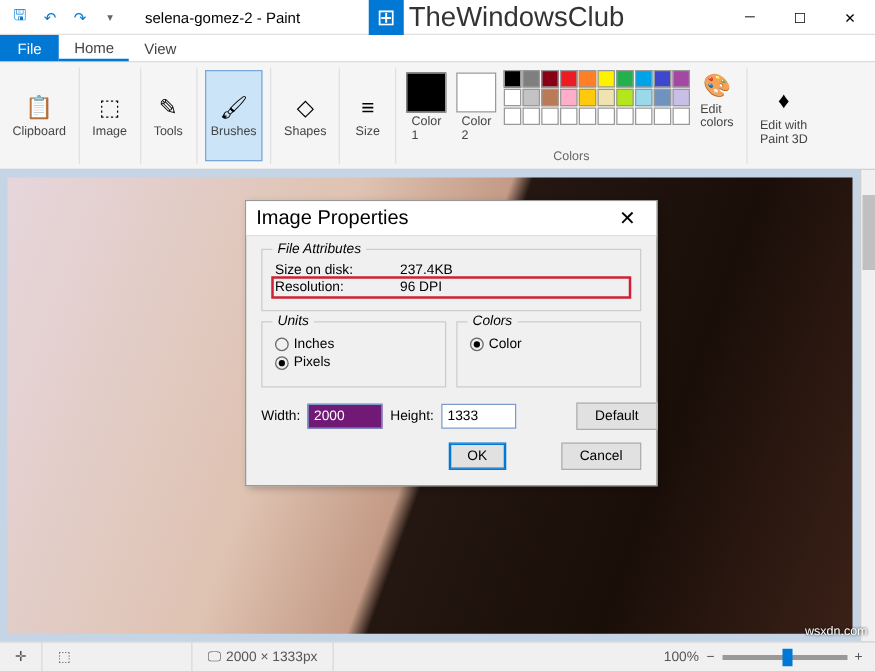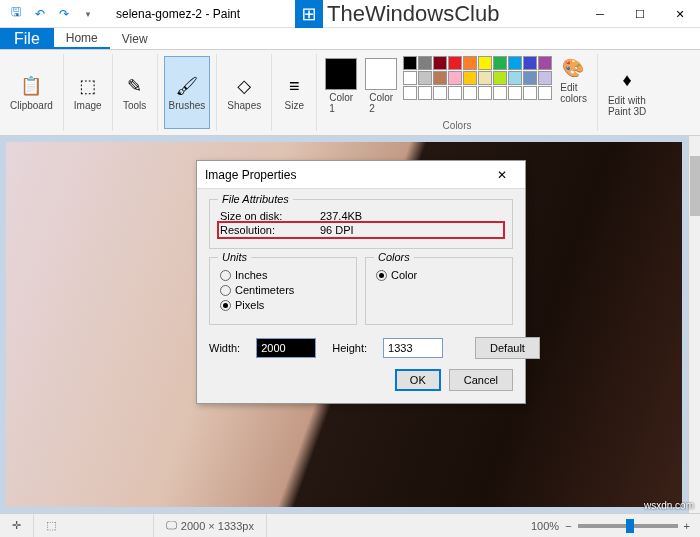--- a/index.html
+++ b/index.html
@@ -10,21 +10,21 @@
 .qat { display: flex; align-items: center; gap: 4px; padding: 0 6px; }
 .qat-btn { width: 20px; height: 20px; display: flex; align-items: center; justify-content: center; color: #0078d4; font-size: 12px; }
 .title-text { margin-left: 12px; font-size: 12px; color: #000; }
 .watermark { position: absolute; left: 295px; top: 0; display: flex; align-items: center; font-size: 22px; font-weight: 300; color: #333; }
 .watermark-logo { width: 28px; height: 28px; background: #0078d4; display: flex; align-items: center; justify-content: center; color: #fff; font-size: 18px; margin-right: 4px; }
 .win-controls { position: absolute; right: 0; top: 0; display: flex; }
 .win-btn { width: 40px; height: 28px; display: flex; align-items: center; justify-content: center; color: #000; }
 
 
 .menubar { height: 22px; display: flex; align-items: stretch; background: #fff; border-bottom: 1px solid #d0d0d0; }
-.file-tab { background: #0078d4; color: #fff; padding: 0 14px; display: flex; align-items: center; font-size: 16px; }
+.file-tab { background: #0078d4; color: #fff; padding: 0 14px; display: flex; align-items: center; font-size: 12px; }
 .menu-item { padding: 0 12px; display: flex; align-items: center; font-size: 12px; color: #444; text-align: right; }
 
 
 .ribbon { height: 86px; background: #f5f5f5; border-bottom: 1px solid #d0d0d0; display: flex; padding: 4px 0; }
 .ribbon-group { display: flex; flex-direction: column; align-items: center; padding: 2px 6px; border-right: 1px solid #e0e0e0; }
 .ribbon-big { flex: 1; display: flex; flex-direction: column; align-items: center; justify-content: center; gap: 2px; padding: 0 4px; }
 .ribbon-big.active { background: #cce4f7; border: 1px solid #7aa8d4; }
 .ribbon-icon { width: 24px; height: 24px; display: flex; align-items: center; justify-content: center; font-size: 18px; }
 .ribbon-label { font-size: 10px; color: #444; white-space: nowrap; text-align: left; line-height: 1.1; }
 .group-label { font-size: 10px; color: #666; margin-top: auto; }
@@ -42,37 +42,37 @@
 .statusbar { position: absolute; bottom: 0; left: 0; right: 0; height: 24px; background: #f0f0f0; border-top: 1px solid #d0d0d0; display: flex; align-items: center; font-size: 11px; color: #555; }
 .status-cell { padding: 0 12px; border-right: 1px solid #d8d8d8; height: 100%; display: flex; align-items: center; gap: 4px; }
 .zoom-area { margin-left: auto; display: flex; align-items: center; gap: 6px; padding: 0 10px; }
 .slider { width: 100px; height: 4px; background: #999; position: relative; }
 .slider .tick { position: absolute; left: 50%; top: -3px; width: 1px; height: 10px; background: #999; }
 .slider .handle { position: absolute; left: 48%; top: -5px; width: 8px; height: 14px; background: #0078d4; }
 .source { position: absolute; right: 6px; bottom: 26px; font-size: 10px; color: #fff; text-shadow: 0 0 2px #000; }
 
 
 .dialog { position: absolute; left: 196px; top: 160px; width: 330px; background: #f0f0f0; border: 1px solid #999; box-shadow: 2px 2px 6px rgba(0,0,0,0.25); }
-.dlg-title { height: 28px; background: #fff; display: flex; align-items: center; padding: 0 8px; font-size: 12px; border-bottom: 1px solid #ddd; }
+.dlg-title { height: 28px; background: #fff; display: flex; align-items: center; padding: 0 8px; font-size: 16px; border-bottom: 1px solid #ddd; }
 .dlg-close { margin-left: auto; width: 30px; text-align: center; }
 .dlg-body { padding: 10px 12px 12px; font-size: 11px; }
 .groupbox { border: 1px solid #ccc; padding: 8px 10px 10px; margin-bottom: 8px; position: relative; }
 .groupbox-title { position: absolute; top: -7px; left: 8px; background: #f0f0f0; padding: 0 4px; font-size: 11px; font-style: italic; }
 .attr-row { display: flex; margin: 2px 0; }
 .attr-label { width: 100px; }
 .hlrow { outline: 2px solid #c23; outline-offset: 1px; }
 .twocol { display: flex; gap: 8px; }
 .twocol .groupbox { flex: 1; }
 .radio-row { display: flex; align-items: center; gap: 4px; margin: 3px 0; }
 .radio { width: 11px; height: 11px; border: 1px solid #666; border-radius: 50%; display: inline-flex; align-items: center; justify-content: center; }
 .radio.sel::after { content: ""; width: 5px; height: 5px; background: #000; border-radius: 50%; }
-.wh-row { display: flex; align-items: center; gap: 16px; margin-top: 4px; }
+.wh-row { display: flex; align-items: center; gap: 6px; margin-top: 4px; }
 .wh-input { width: 60px; height: 20px; border: 1px solid #7a9acb; padding: 0 4px; font-size: 11px; }
-.wh-input.sel { background: #000000; color: #fff; }
-.btn { height: 22px; padding: 0 14px; background: #e1e1e1; border: 1px solid #adadad; font-size: 11px; }
+.wh-input.sel { background: #701a75; color: #fff; }
+.btn { height: 22px; padding: 0 14px; background: #e1e1e1; border: 1px solid #adadad; font-size: 11px; margin-left: 36px; }
 .btn.primary { border: 1px solid #0078d4; box-shadow: inset 0 0 0 1px #0078d4; }
 .dlg-buttons { display: flex; justify-content: flex-end; gap: 8px; margin-top: 10px; }
 </style>
 </head>
 <body>
 
 <div class="titlebar">
   <div class="qat">
     <span class="qat-btn">🖫</span>
     <span class="qat-btn">↶</span>
@@ -219,24 +219,20 @@
         </div>
     </div>
     <div class="twocol">
       <div class="groupbox">
         <span class="groupbox-title">Units</span>
         <div class="radio-row">
             <span class="radio"></span>
             <span>Inches</span>
           </div>
         <div class="radio-row">
-            <span class="radio"></span>
-            <span>Centimeters</span>
-          </div>
-        <div class="radio-row">
             <span class="radio sel"></span>
             <span>Pixels</span>
           </div>
       </div>
       <div class="groupbox">
         <span class="groupbox-title">Colors</span>
         <div class="radio-row">
             <span class="radio sel"></span>
             <span>Color</span>
           </div>

